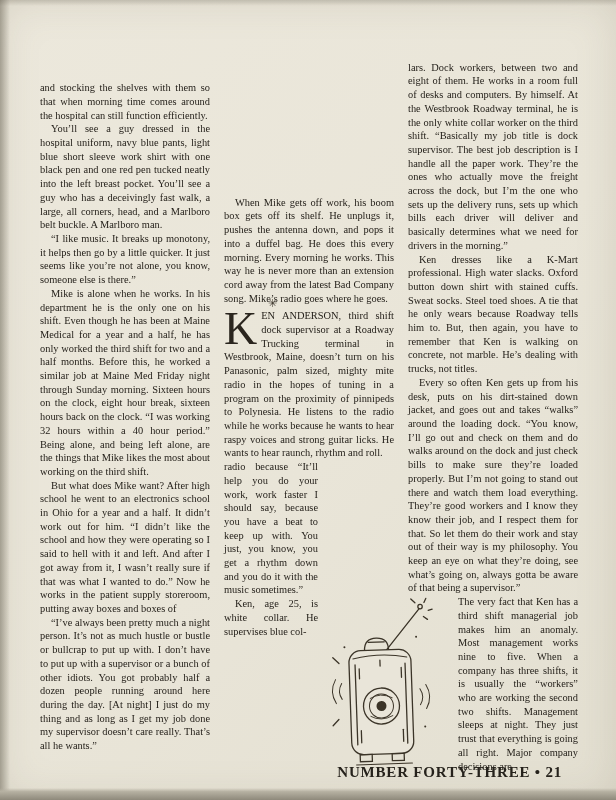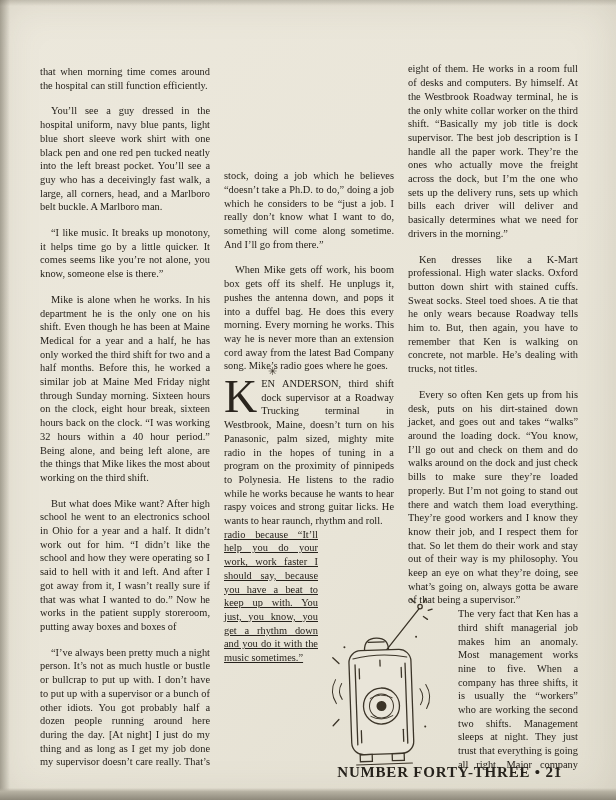--- a/index.html
+++ b/index.html
@@ -29,31 +29,31 @@
     position:absolute;left:40px;top:64px;width:538px;height:706px;
     display:flex;gap:14px;overflow:hidden;align-items:center;
   }
   .col{
     width:170px;flex:0 0 170px;
     font-size:10.4px;line-height:13.7px;color:#26221c;
     text-align:justify;
   }
   .col p{margin:0;text-indent:11px;}
   .col p.noindent{text-indent:0;}
-  .col p + p{margin-top:12px;}
+  .col p + p{margin-top:0;}
   .dropcap-para{position:relative;margin-top:4px !important;}
   .dropcap{
     float:left;font-size:46px;line-height:35px;
     padding:2px 4px 0 0;color:#2a251e;font-weight:400;
   }
   .sparkle{
     position:absolute;left:44px;top:-12px;font-size:11px;color:#3a332a;
     text-indent:0;
   }
-  .narrow-block{width:94px;text-decoration:underline;}
+  .narrow-block{width:94px;}
   .narrow-right{width:120px;margin-left:auto;}
   .radio-art{
     position:absolute;left:326px;top:598px;width:112px;height:188px;
     transform:rotate(-2deg);
   }
   .footer{
     position:absolute;right:54px;top:764px;
     font-size:15px;letter-spacing:.8px;color:#26221c;font-weight:700;
   }
 </style>
@@ -62,35 +62,35 @@
 
 <div class="page">
   <div class="scan-edge-top"></div>
   <div class="scan-edge-left"></div>
 
   <div class="columns">
 
     <div class="col">
       <p class="noindent">and stocking the shelves with them so that when morning time comes around the hospital can still function efficiently.</p>
       <p>You’ll see a guy dressed in the hospital uniform, navy blue pants, light blue short sleeve work shirt with one black pen and one red pen tucked neatly into the left breast pocket. You’ll see a guy who has a deceivingly fast walk, a large, all corners, head, and a Marlboro belt buckle. A Marlboro man.</p>
-      <p>“I like music. It breaks up monotony, it helps time go by a little quicker. It comes seems like you’re not alone, you know, someone else is there.”</p>
+      <p>“I like music. It breaks up monotony, it helps then go by a little quicker. It just seems like you’re not alone, you know, someone else is there.”</p>
       <p>Mike is alone when he works. In his department he is the only one on his shift. Even though he has been at Maine Medical for a year and a half, he has only worked the third shift for two and a half months. Before this, he worked a similar job at Maine Med Friday night through Sunday morning. Sixteen hours on the clock, eight hour break, sixteen hours back on the clock. “I was working 32 hours within a 40 hour period.” Being alone, and being left alone, are the things that Mike likes the most about working on the third shift.</p>
       <p>But what does Mike want? After high school he went to an electronics school in Ohio for a year and a half. It didn’t work out for him. “I didn’t like the school and how they were operating so I said to hell with it and left. And after I got away from it, I wasn’t really sure if that was what I wanted to do.” Now he works in the patient supply storeroom, putting away boxes and boxes of</p>
       <p>“I’ve always been pretty much a night person. It’s not as much hustle or bustle or bullcrap to put up with. I don’t have to put up with a supervisor or a bunch of other idiots. You got probably half a dozen people running around here during the day. [At night] I just do my thing and as long as I get my job done my supervisor doesn’t care really. That’s all he wants.”</p>
     </div>
 
     <div class="col">
-      <p class="noindent">stock, doing a job which he believes “doesn’t take a Ph.D. to do,” doing a job which he considers to be “just a job. I really don’t know what I want to do, something will come along sometime. And I’ll go from there.”</p>
       <p>When Mike gets off work, his boom box gets off its shelf. He unplugs it, pushes the antenna down, and pops it into a duffel bag. He does this every morning. Every morning he works. This way he is never more than an extension cord away from the latest Bad Company song. Mike’s radio goes where he goes.</p>
       <p class="dropcap-para noindent">
         <span class="sparkle">✳</span>
         <span class="dropcap">K</span><span>EN ANDERSON, third shift dock supervisor at a Roadway Trucking terminal in Westbrook, Maine, doesn’t turn on his Panasonic, palm sized, mighty mite radio in the hopes of tuning in a program on the proximity of pinnipeds to Polynesia. He listens to the radio while he works because he wants to hear raspy voices and strong guitar licks. He wants to hear raunch, rhythm and roll.</span>
       </p>
       <div class="narrow-block">
         <p class="noindent">radio because “It’ll help you do your work, work faster I should say, because you have a beat to keep up with. You just, you know, you get a rhythm down and you do it with the music sometimes.”</p>
+        <p>Ken, age 25, is white collar. He supervises blue col-</p>
       </div>
     </div>
 
     <div class="col">
       <p class="noindent">lars. Dock workers, between two and eight of them. He works in a room full of desks and computers. By himself. At the Westbrook Roadway terminal, he is the only white collar worker on the third shift. “Basically my job title is dock supervisor. The best job description is I handle all the paper work. They’re the ones who actually move the freight across the dock, but I’m the one who sets up the delivery runs, sets up which bills each driver will deliver and basically determines what we need for drivers in the morning.”</p>
       <p>Ken dresses like a K-Mart professional. High water slacks. Oxford button down shirt with stained cuffs. Sweat socks. Steel toed shoes. A tie that he only wears because Roadway tells him to. But, then again, you have to remember that Ken is walking on concrete, not marble. He’s dealing with trucks, not titles.</p>
       <p>Every so often Ken gets up from his desk, puts on his dirt-stained down jacket, and goes out and takes “walks” around the loading dock. “You know, I’ll go out and check on them and do walks around on the dock and just check bills to make sure they’re loaded properly. But I’m not going to stand out there and watch them load everything. They’re good workers and I know they know their job, and I respect them for that. So let them do their work and stay out of their way is my philosophy. You keep an eye on what they’re doing, see what’s going on, always gotta be aware of that being a supervisor.”</p>
       <div class="narrow-right">
         <p class="noindent">The very fact that Ken has a third shift managerial job makes him an anomaly. Most management works nine to five. When a company has three shifts, it is usually the “workers” who are working the second two shifts. Management sleeps at night. They just trust that everything is going all right. Major company decisions are</p>
       </div>

